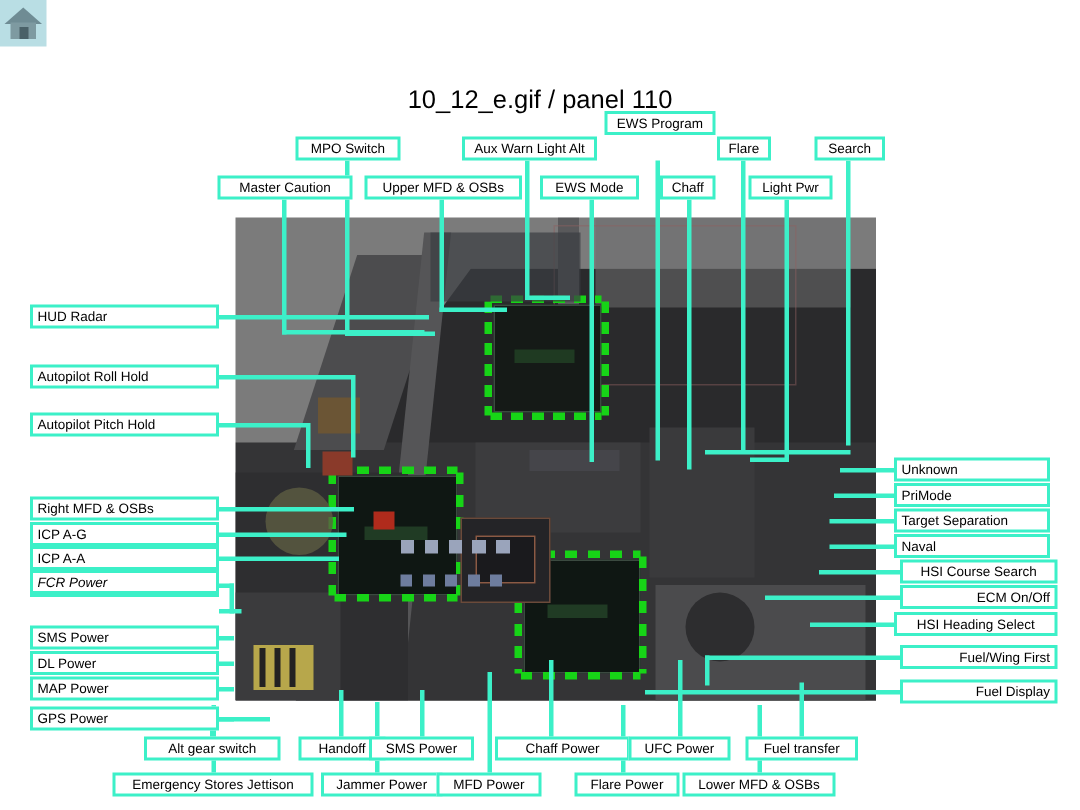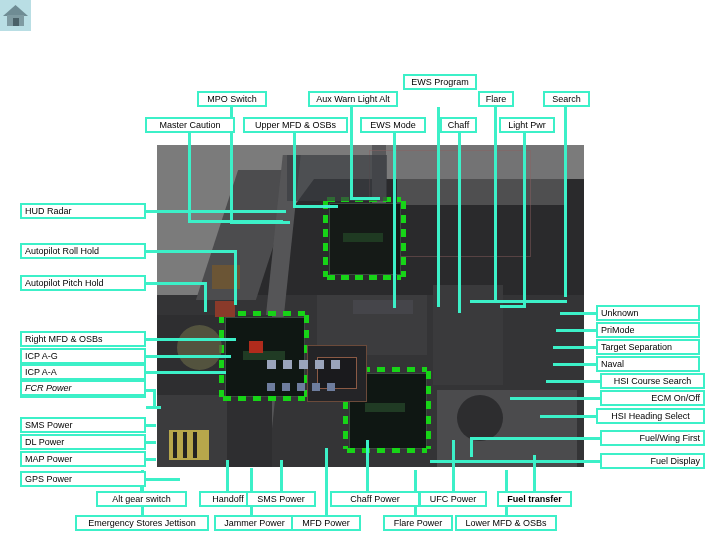--- a/index.html
+++ b/index.html
@@ -82,20 +82,21 @@
 <div id="root">
 
   <div class="home-icon">
     <svg width="31" height="31" viewBox="0 0 31 31" aria-hidden="true">
       <polygon points="15.5,5 28,16 3,16" fill="#6f8c94"></polygon>
       <rect x="7" y="15" width="17" height="11" fill="#7e9aa1"></rect>
       <rect x="13" y="18" width="6" height="8" fill="#4a6168"></rect>
     </svg>
   </div>
 
+  <div class="page-title">10_12_e.gif / panel 110</div>
 
   <div class="cockpit">
 
     <div class="ck" style="left:40px;top:34px;width:390px;height:290px;background:#2a2a2c;clip-path:polygon(30% 0%,100% 0%,100% 100%,0% 100%,0% 55%);"></div>
     <div class="ck" style="left:0px;top:150px;width:427px;height:172px;background:#343436;"></div>
     <div class="ck" style="left:60px;top:25px;width:60px;height:130px;background:#4c4c4e;transform:skewX(-18deg);"></div>
     <div class="ck" style="left:110px;top:10px;width:18px;height:300px;background:#555557;transform:skewX(-6deg);"></div>
     <div class="ck" style="left:215px;top:0px;width:14px;height:120px;background:#59595b;"></div>
     <div class="ck" style="left:240px;top:0px;width:170px;height:60px;background:#6d6d6f;opacity:.55;"></div>
     <div class="ck" style="left:212px;top:5px;width:160px;height:105px;border:1px solid #8d5f5f;opacity:.45;"></div>
@@ -248,21 +249,21 @@
     <div class="label r" style="left:600px;top:390px;width:105px;">ECM On/Off</div>
     <div class="label c" style="left:596px;top:408px;width:109px;">HSI Heading Select</div>
     <div class="label r" style="left:600px;top:430px;width:105px;">Fuel/Wing First</div>
     <div class="label r" style="left:600px;top:453px;width:105px;">Fuel Display</div>
 
     <div class="label c" style="left:96px;top:491px;width:91px;">Alt gear switch</div>
     <div class="label c" style="left:199px;top:491px;width:58px;text-align:center;">Handoff</div>
     <div class="label c" style="left:246px;top:491px;width:70px;">SMS Power</div>
     <div class="label c" style="left:330px;top:491px;width:90px;">Chaff Power</div>
     <div class="label c" style="left:419px;top:491px;width:68px;">UFC Power</div>
-    <div class="label c" style="left:497px;top:491px;width:75px;font-weight:bold;">Fuel transfer</div>
+    <div class="label c" style="left:497px;top:491px;width:75px;">Fuel transfer</div>
 
     <div class="label c" style="left:75px;top:515px;width:134px;">Emergency Stores Jettison</div>
     <div class="label c" style="left:214px;top:515px;width:81px;">Jammer Power</div>
     <div class="label c" style="left:291px;top:515px;width:70px;">MFD Power</div>
     <div class="label c" style="left:383px;top:515px;width:70px;">Flare Power</div>
     <div class="label c" style="left:455px;top:515px;width:102px;">Lower MFD &amp; OSBs</div>
 
   </div>
 </div>
 

